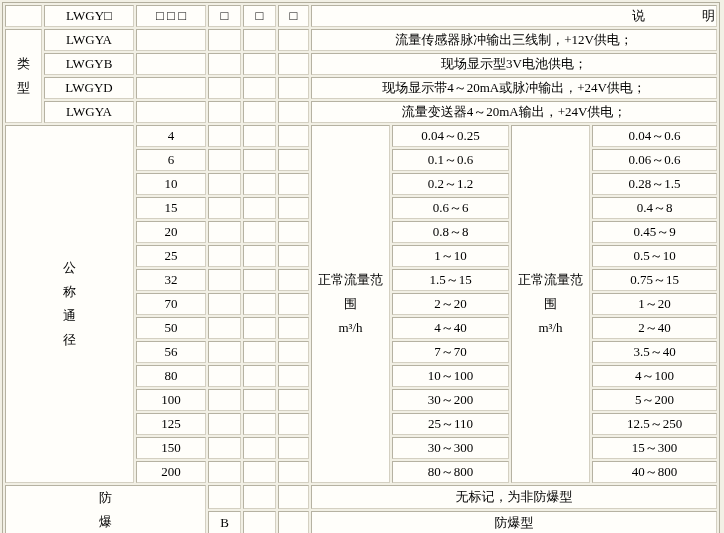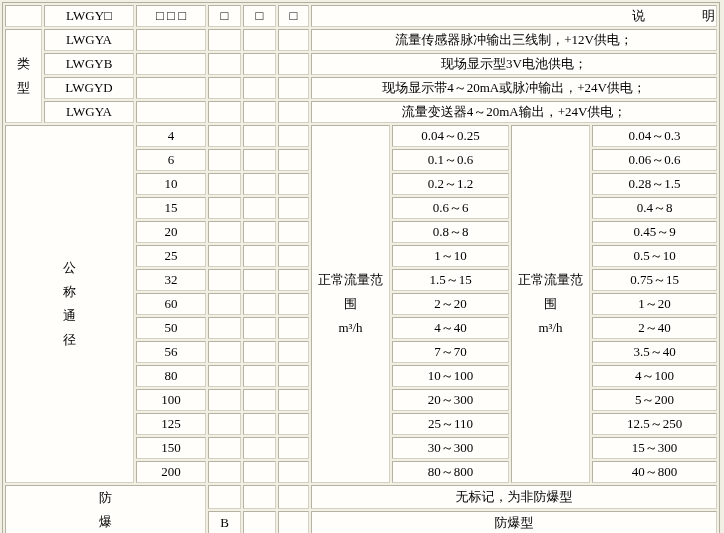--- a/index.html
+++ b/index.html
@@ -108,21 +108,21 @@
 径</td>
     <td>4</td>
     <td></td>
     <td></td>
     <td></td>
     <td class="multiline" rowspan="15">正常流量范围
 m³/h</td>
     <td>0.04～0.25</td>
     <td class="multiline" rowspan="15">正常流量范围
 m³/h</td>
-    <td>0.04～0.3</td>
+    <td>0.04～0.6</td>
   </tr>
   <tr>
     <td>6</td>
     <td></td>
     <td></td>
     <td></td>
     <td>0.1～0.6</td>
     <td>0.06～0.6</td>
   </tr>
   <tr>
@@ -159,21 +159,21 @@
   </tr>
   <tr>
     <td>32</td>
     <td></td>
     <td></td>
     <td></td>
     <td>1.5～15</td>
     <td>0.75～15</td>
   </tr>
   <tr>
-    <td>60</td>
+    <td>70</td>
     <td></td>
     <td></td>
     <td></td>
     <td>2～20</td>
     <td>1～20</td>
   </tr>
   <tr>
     <td>50</td>
     <td></td>
     <td></td>
@@ -195,21 +195,21 @@
     <td></td>
     <td></td>
     <td>10～100</td>
     <td>4～100</td>
   </tr>
   <tr>
     <td>100</td>
     <td></td>
     <td></td>
     <td></td>
-    <td>20～300</td>
+    <td>30～200</td>
     <td>5～200</td>
   </tr>
   <tr>
     <td>125</td>
     <td></td>
     <td></td>
     <td></td>
     <td>25～110</td>
     <td>12.5～250</td>
   </tr>

